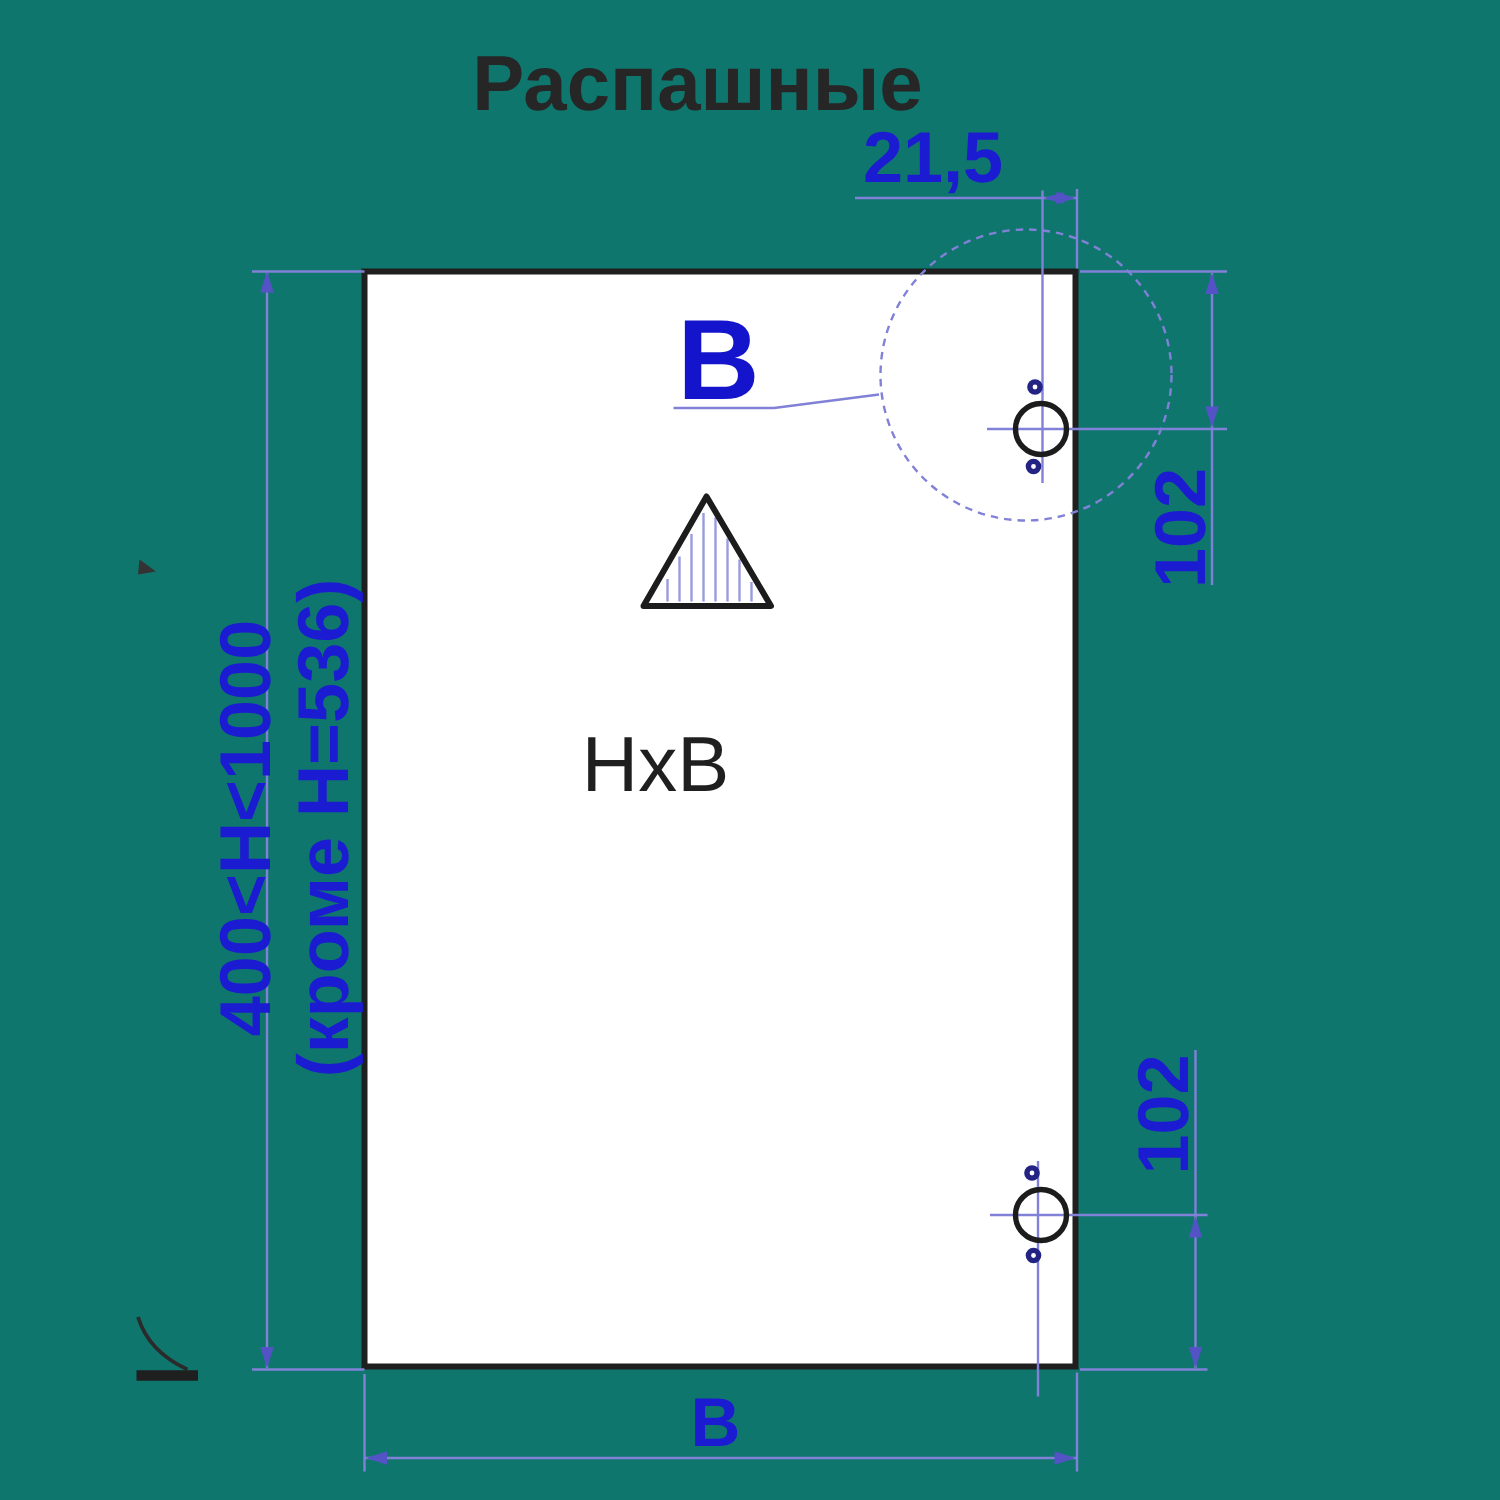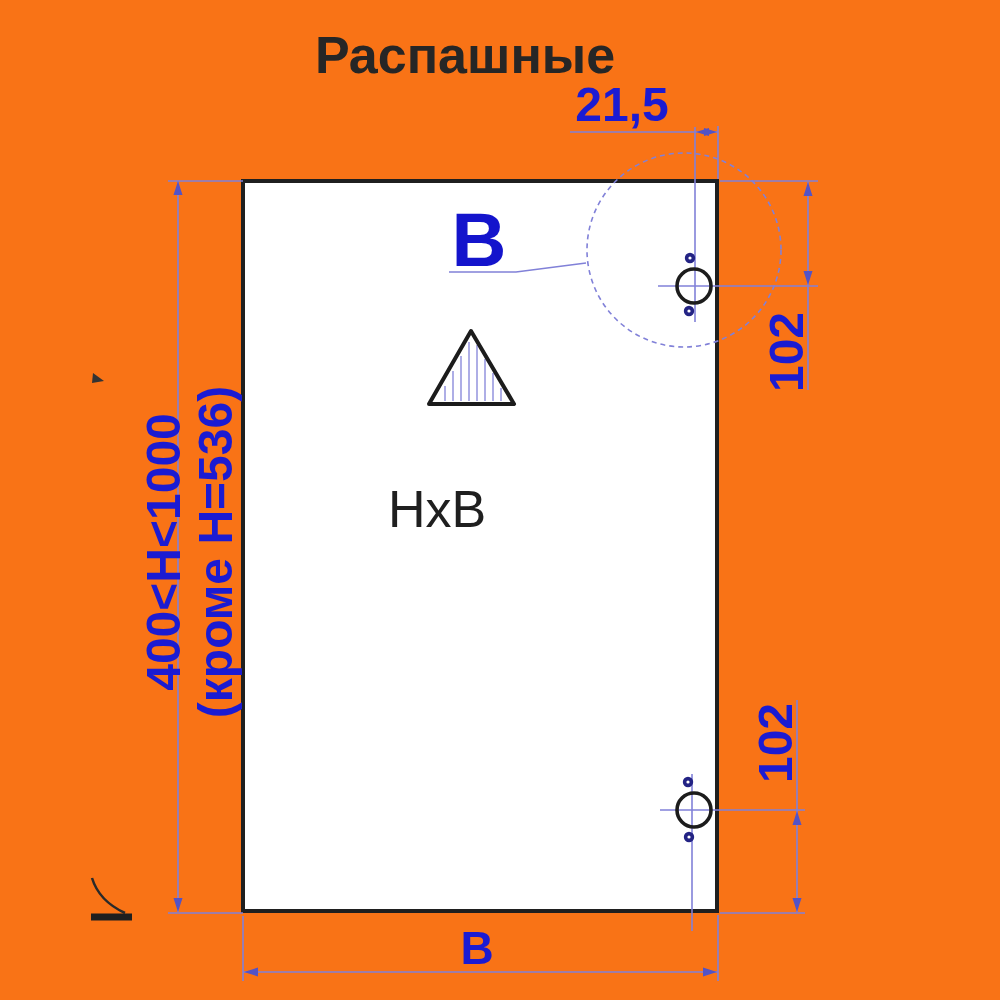--- a/index.html
+++ b/index.html
@@ -1,17 +1,17 @@
 <!DOCTYPE html>
 <html><head>
 <meta charset="utf-8">
 <style>
   html,body{margin:0;padding:0;background:#ffffff;}
   .stage{
-    position:relative;width:1000px;height:1000px;background:#f97316;overflow:hidden;
+    position:relative;width:1000px;height:1000px;background:#0f766e;overflow:hidden;
     font-family:"Liberation Sans", sans-serif;
   }
   svg text{font-family:"Liberation Sans", sans-serif;}
   .title-text{fill:#262626;font-size:52px;font-weight:600;}
   .dim-text{fill:#1b1bd2;font-size:48px;font-weight:600;}
   .detail-label{fill:#1414cc;font-size:76px;font-weight:700;}
   .width-label{fill:#1b1bd2;font-size:46px;font-weight:700;}
   .panel-label{fill:#1f1f1f;font-size:52px;font-weight:500;}
   .dim-line{stroke:#8181d8;stroke-width:1.6;fill:none;}
   .dim-arrow{fill:#5353c6;stroke:none;}

